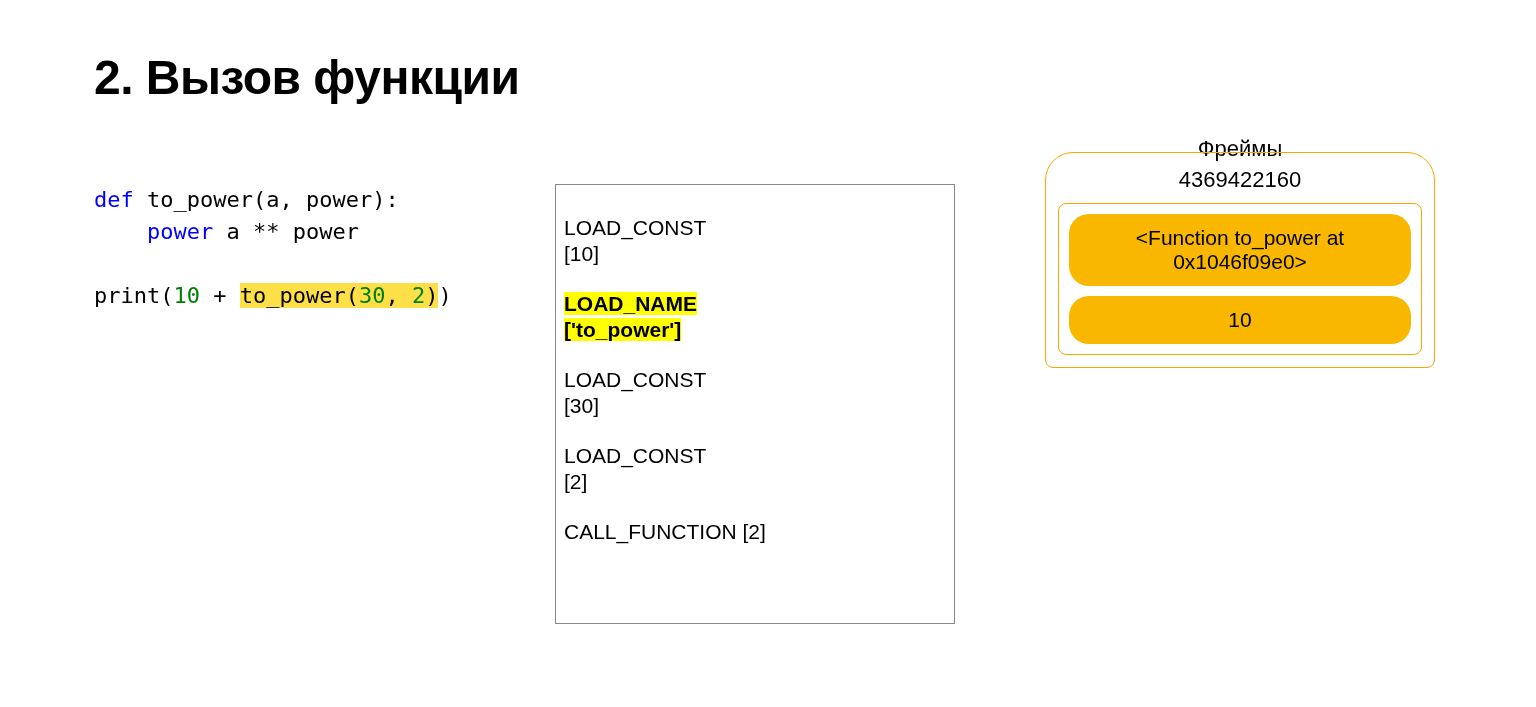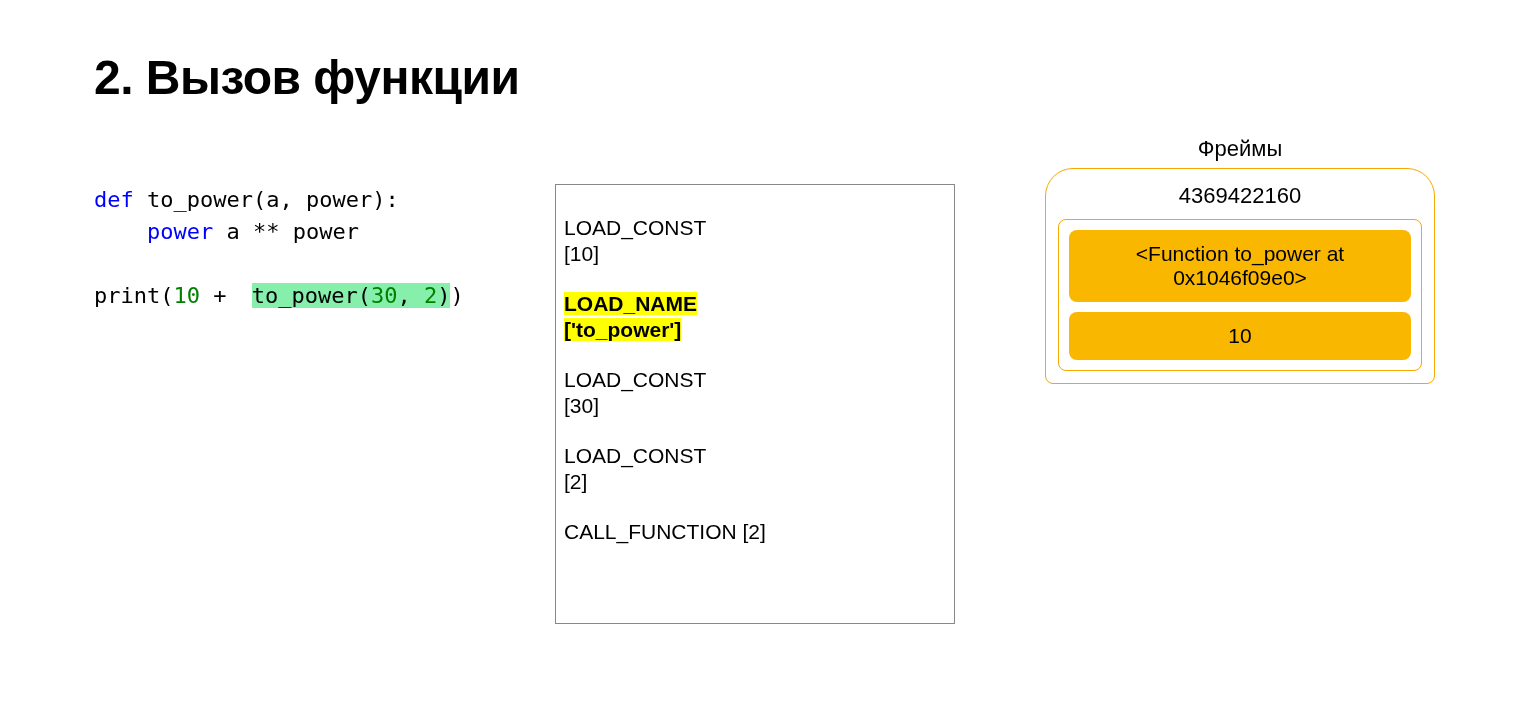--- a/index.html
+++ b/index.html
@@ -31,21 +31,21 @@
     left: 94px;
     top: 184px;
     font-family: "Menlo", "Consolas", "DejaVu Sans Mono", monospace;
     font-size: 22px;
     line-height: 32px;
     white-space: pre;
   }
   .kw-def   { color: #0000ff; }
   .kw-ret   { color: #0000ff; }
   .num      { color: #008000; }
-  .call-hl  { background: #86efac; margin-left: 12px; }
+  .call-hl  { background: #fde047; }
 
   
   .bytecode {
     position: absolute;
     left: 555px;
     top: 184px;
     width: 400px;
     height: 440px;
     border: 1px solid #888;
     padding: 6px 8px 8px 8px;
@@ -64,39 +64,39 @@
     position: absolute;
     left: 1045px;
     top: 136px;
     width: 390px;
     text-align: center;
     font-size: 22px;
   }
   .frames-outer {
     position: absolute;
     left: 1045px;
-    top: 168px;
+    top: 152px;
     width: 390px;
     border: 1px solid #f5a800;
     border-radius: 28px 28px 8px 8px;
     padding: 10px 12px 12px 12px;
   }
   .frame-id {
     text-align: center;
     font-size: 22px;
     margin: 4px 0 10px 0;
   }
   .frame-stack {
     border: 1px solid #f5a800;
     border-radius: 8px;
     padding: 10px;
   }
   .stack-item {
     background: #f9b700;
-    border-radius: 8px;
+    border-radius: 20px;
     text-align: center;
     font-size: 21px;
     padding: 12px 10px;
     margin-bottom: 10px;
     line-height: 24px;
   }
   .stack-item:last-child { margin-bottom: 0; }
 </style>
 </head>
 <body>

